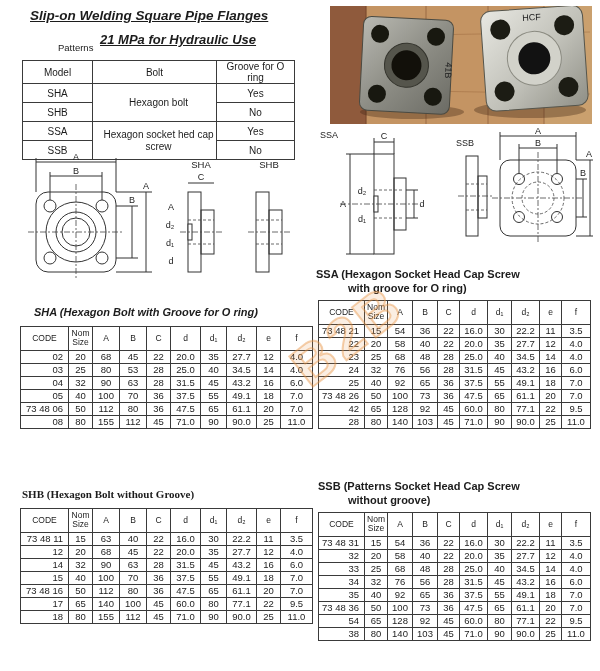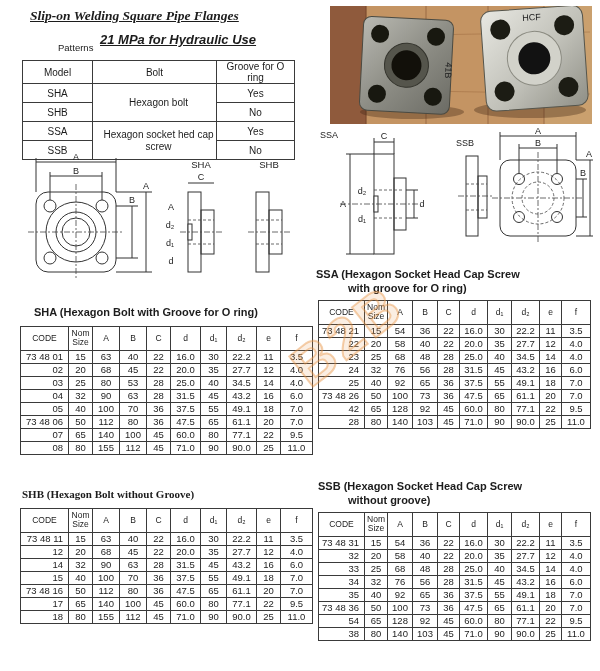--- a/index.html
+++ b/index.html
@@ -41,21 +41,21 @@
     -webkit-text-stroke:2px rgba(233,150,74,0.45);
     transform:rotate(-38deg); transform-origin:left top;
     pointer-events:none; z-index:5; white-space:nowrap;
   }
 </style>
 </head>
 <body>
 
 <div id="page">
 
-  <div class="abs title" style="left:30px; top:8px;font-family:Liberation Serif, serif;">Slip-on Welding Square Pipe Flanges</div>
+  <div class="abs title" style="left:30px; top:8px;">Slip-on Welding Square Pipe Flanges</div>
   <div class="abs patterns-label" style="left:46px; top:42px;">Patterns</div>
   <div class="abs subtitle" style="left:100px; top:32px;">21 MPa for Hydraulic Use</div>
 
   <table class="abs grid patterns-table" style="left:22px; top:60px; width:272px;">
     <colgroup>
         <col style="width:70px">
         <col style="width:124px">
         <col style="width:78px">
       </colgroup>
     <thead>
@@ -379,21 +379,21 @@
           <td>45</td>
           <td>71.0</td>
           <td>90</td>
           <td>90.0</td>
           <td>25</td>
           <td>11.0</td>
         </tr>
       </tbody>
     </table>
 
-  <div class="abs sec-heading" style="left:34px; top:306px;">SHA (Hexagon Bolt with Groove for O ring)</div>
+  <div class="abs sec-heading" style="left:34px; top:306px;font-style:italic;">SHA (Hexagon Bolt with Groove for O ring)</div>
   <table class="abs grid spec-table" style="left:20px; top:326px; width:292px;">
     <colgroup>
         <col style="width:48px">
         <col style="width:24px">
         <col style="width:27px">
         <col style="width:27px">
         <col style="width:24px">
         <col style="width:30px">
         <col style="width:26px">
         <col style="width:30px">
@@ -409,32 +409,20 @@
           <th>C</th>
           <th>d</th>
           <th>d₁</th>
           <th>d₂</th>
           <th>e</th>
           <th>f</th>
         </tr>
       </thead>
       <tbody>
         <tr>
-          <td class="code-cell">73 48 01</td>
-          <td>15</td>
-          <td>63</td>
-          <td>40</td>
-          <td>22</td>
-          <td>16.0</td>
-          <td>30</td>
-          <td>22.2</td>
-          <td>11</td>
-          <td>3.5</td>
-        </tr>
-        <tr>
           <td class="code-cell">02</td>
           <td>20</td>
           <td>68</td>
           <td>45</td>
           <td>22</td>
           <td>20.0</td>
           <td>35</td>
           <td>27.7</td>
           <td>12</td>
           <td>4.0</td>
@@ -479,32 +467,20 @@
           <td class="code-cell">73 48 06</td>
           <td>50</td>
           <td>112</td>
           <td>80</td>
           <td>36</td>
           <td>47.5</td>
           <td>65</td>
           <td>61.1</td>
           <td>20</td>
           <td>7.0</td>
-        </tr>
-        <tr>
-          <td class="code-cell">07</td>
-          <td>65</td>
-          <td>140</td>
-          <td>100</td>
-          <td>45</td>
-          <td>60.0</td>
-          <td>80</td>
-          <td>77.1</td>
-          <td>22</td>
-          <td>9.5</td>
         </tr>
         <tr>
           <td class="code-cell">08</td>
           <td>80</td>
           <td>155</td>
           <td>112</td>
           <td>45</td>
           <td>71.0</td>
           <td>90</td>
           <td>90.0</td>
@@ -623,21 +599,21 @@
           <td>45</td>
           <td>71.0</td>
           <td>90</td>
           <td>90.0</td>
           <td>25</td>
           <td>11.0</td>
         </tr>
       </tbody>
     </table>
 
-  <div class="abs sec-heading" style="left:318px; top:480px;">SSB  (Hexagon Socket Head Cap Screw</div>
+  <div class="abs sec-heading" style="left:318px; top:480px;">SSB  (Patterns Socket Head Cap Screw</div>
   <div class="abs sec-heading" style="left:348px; top:494px;">without groove)</div>
   <table class="abs grid spec-table" style="left:318px; top:512px; width:272px;">
     <colgroup>
         <col style="width:46px">
         <col style="width:23px">
         <col style="width:25px">
         <col style="width:25px">
         <col style="width:22px">
         <col style="width:28px">
         <col style="width:24px">

